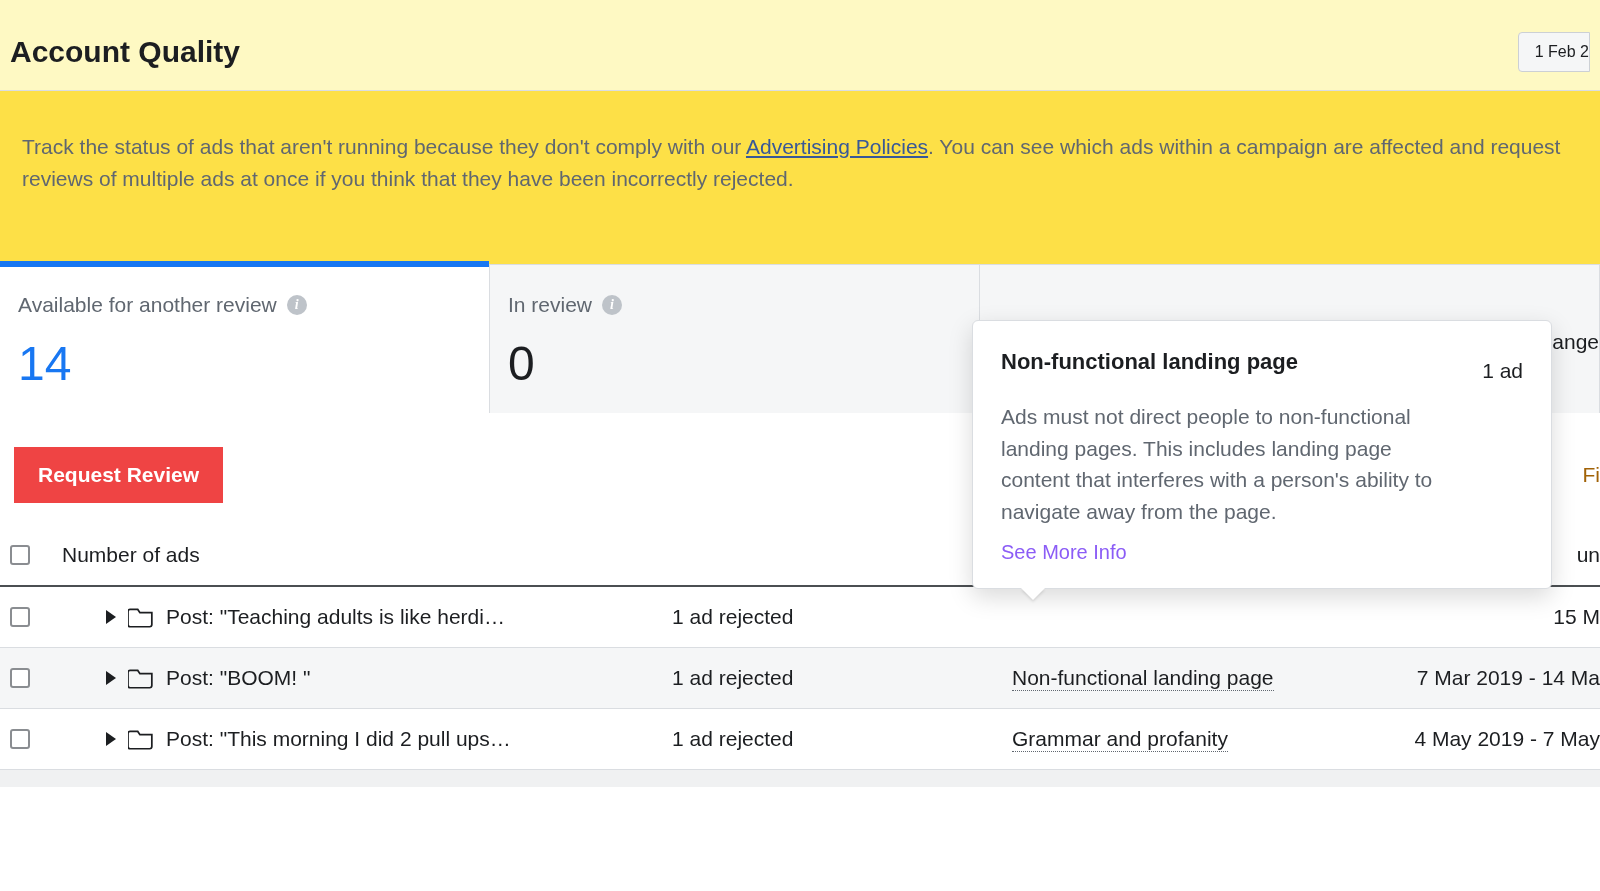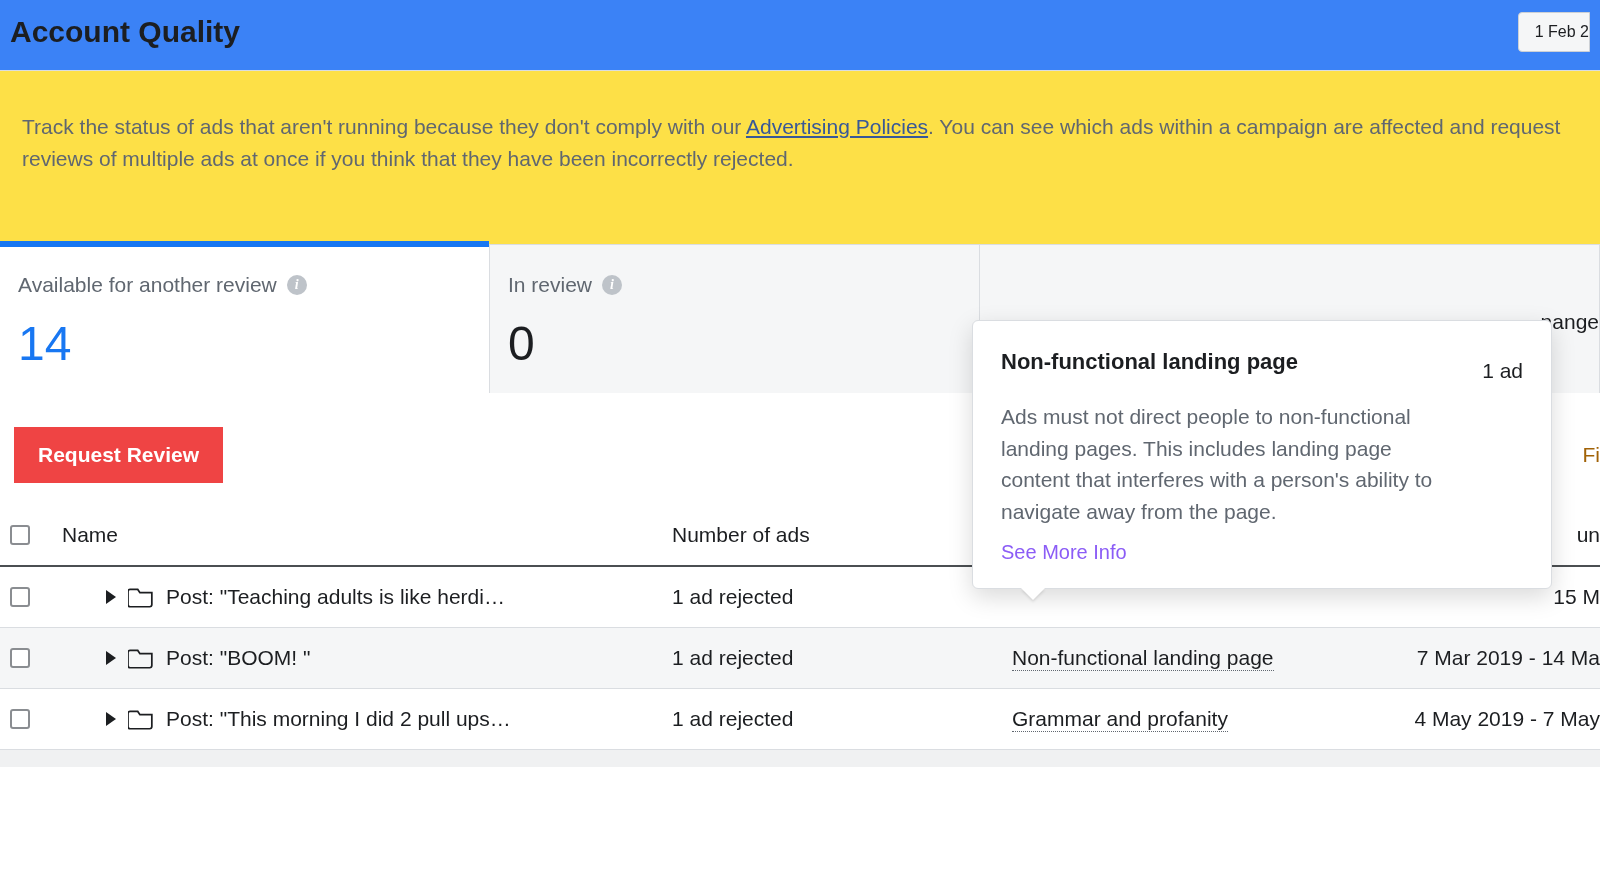--- a/index.html
+++ b/index.html
@@ -1,22 +1,22 @@
 <!DOCTYPE html>
 <html><head>
 <meta charset="utf-8">
 <style>
   * { box-sizing: border-box; margin: 0; padding: 0; }
   html, body { width: 1600px; height: 891px; font-family: Helvetica, Arial, sans-serif; color: #1c1e21; background: #fff; overflow: hidden; }
 
   .header-bar {
     display: flex; align-items: center; justify-content: space-between;
-    padding: 12px 10px 18px 10px;
+    padding: 32px 10px 18px 10px;
     border-bottom: 1px solid #dadde1;
-    background: #3b82f6;
+    background: #fef9c3;
   }
   .page-title { font-size: 30px; font-weight: 700; }
   .date-btn {
     border: 1px solid #ccd0d5; background: #f5f6f7;
     padding: 10px 0 10px 16px; font-size: 16px; color: #1c1e21;
     border-radius: 4px 0 0 4px;
   }
 
   .intro {
     padding: 40px 22px 70px 22px;
@@ -156,21 +156,20 @@
   <div class="actions-row">
     <button class="btn-primary">Request Review</button>
     <div class="filter-text">Fi</div>
   </div>
 
   <div class="table">
     <div class="thead">
       <div class="col-chk">
           <span class="chkbox"></span>
         </div>
-      <div class="col-name">Name</div>
       <div class="col-num">Number of ads</div>
       <div class="col-reason"></div>
       <div class="col-date" style="text-align:right;">un</div>
     </div>
 
     <div class="trow first">
       <div class="col-chk">
           <span class="chkbox"></span>
         </div>
       <div class="col-name">

